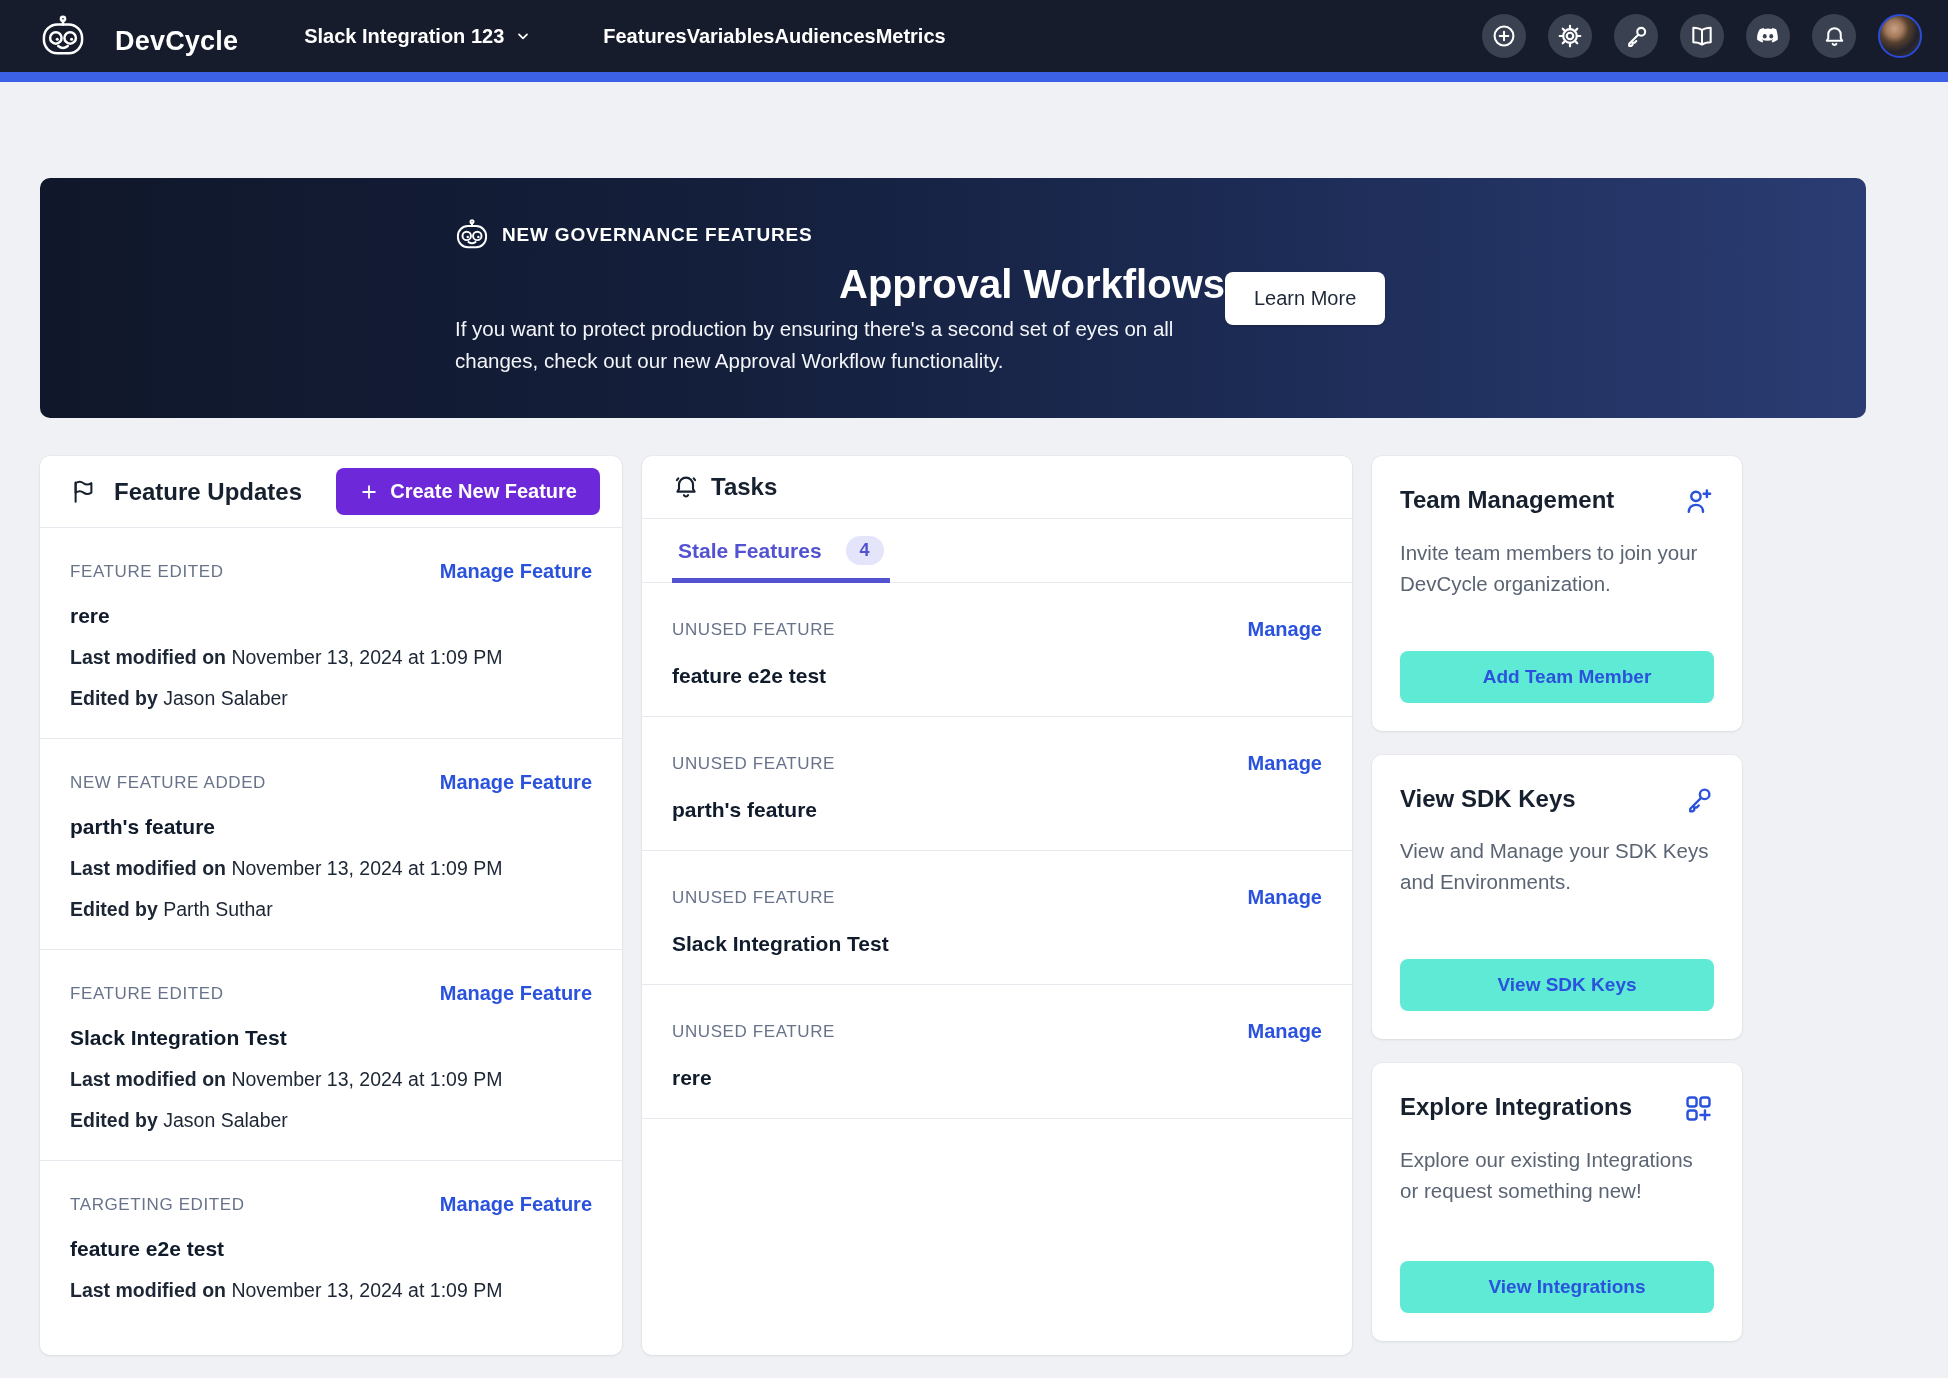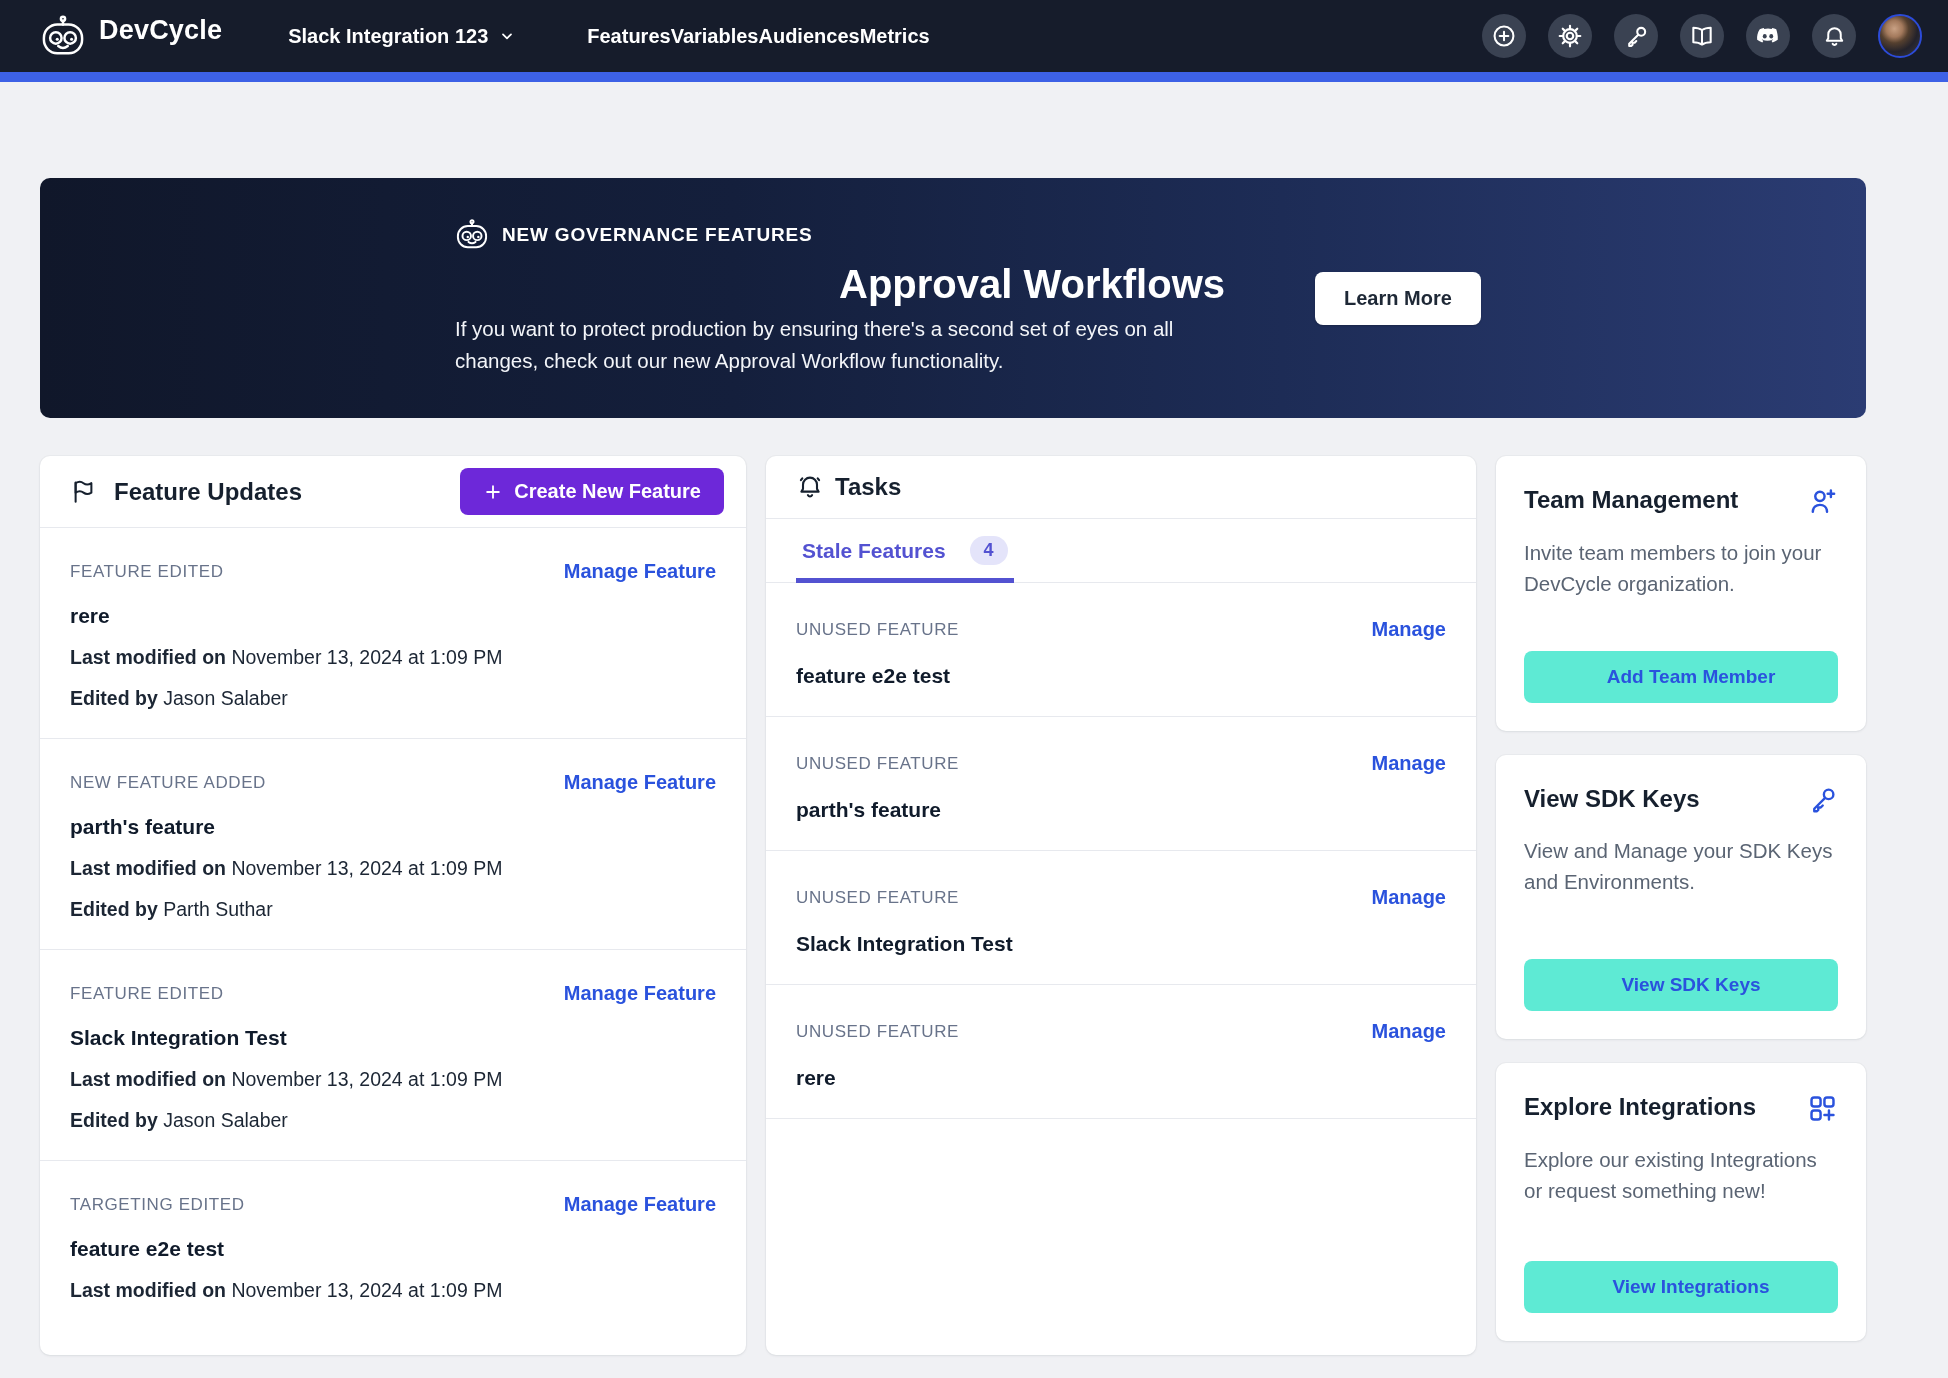--- a/index.html
+++ b/index.html
@@ -11,21 +11,21 @@
     color:#16202E;
   }
   svg { display:block; }
 
   
   .navbar {
     height:72px; background:#161C2B;
     display:flex; align-items:center;
     padding:0 26px 0 40px;
   }
-  .brand { display:flex; align-items:flex-start; gap:13px; color:#fff; }
+  .brand { display:flex; align-items:flex-end; gap:29px; color:#fff; }
   .brand-name { font-size:27px; font-weight:700; letter-spacing:.2px; }
   .project {
     display:flex; align-items:center; gap:11px;
     color:#fff; font-size:20px; font-weight:600;
     margin-left:66px; cursor:pointer;
   }
   .nav-links { display:flex; margin-left:72px; }
   .nav-link { color:#fff; font-size:20px; font-weight:600; cursor:pointer; }
   .nav-right { margin-left:auto; display:flex; align-items:center; gap:22px; }
   .icon-btn {
@@ -50,37 +50,36 @@
     display:flex; align-items:center; color:#fff;
   }
   .hero-left { margin-left:415px; width:770px; }
   .hero-eyebrow {
     display:flex; align-items:center; gap:13px;
     font-size:19px; font-weight:600; letter-spacing:.8px;
   }
   .hero-title { font-size:40px; font-weight:700; margin:12px 0 6px;text-align:right; }
   .hero-desc { font-size:20.5px; line-height:1.55; color:#F3F5F9; }
   .learn-more {
-    margin-left:90px;
     background:#fff; color:#1E2836;
     border:none; border-radius:8px;
-    padding:15px 29px; font-size:20px; font-weight:700;
+    padding:15px 29px; font-size:20px; font-weight:400;
     font-family:inherit; cursor:pointer;
     box-shadow:0 1px 2px rgba(0,0,0,.2);
   }
 
   
   .main { display:flex; gap:20px; margin:38px 82px 0 40px; height:899px; }
   .card {
     background:#fff; border-radius:10px;
     box-shadow:0 1px 3px rgba(16,24,40,.07), 0 0 0 1px rgba(16,24,40,.025);
   }
 
   
-  .fu { width:706px; display:flex; flex-direction:column; }
+  .fu { width:582px; display:flex; flex-direction:column; }
   .fu-header {
     height:72px; flex:none; display:flex; align-items:center;
     padding:0 22px 0 30px; border-bottom:1px solid #E7E9EE;
   }
   .card-title { font-size:24px; font-weight:700; color:#16202E; display:flex; align-items:center; gap:17px; }
   .create-btn {
     margin-left:auto; background:#6d28d9; color:#fff;
     font-size:20px; font-weight:600; font-family:inherit;
     border:none; border-radius:8px; padding:12px 23px;
     display:flex; align-items:center; gap:11px; cursor:pointer;

